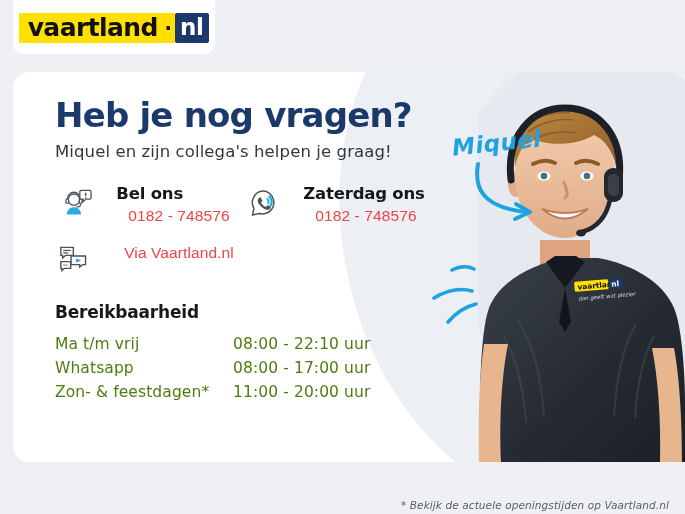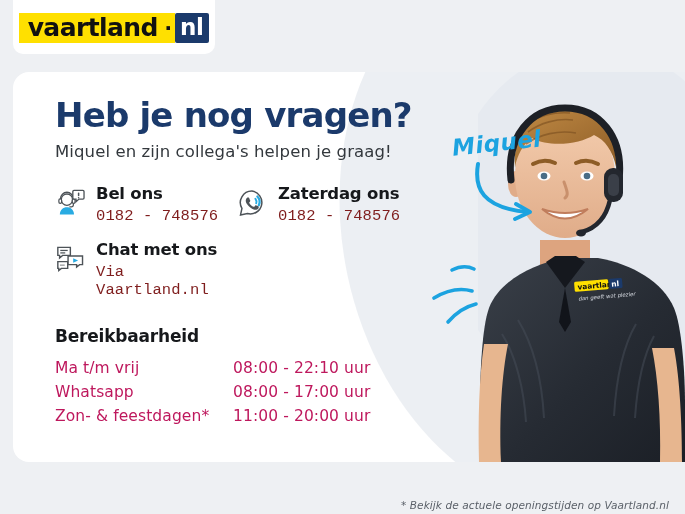--- a/index.html
+++ b/index.html
@@ -120,55 +120,56 @@
 
   
   #contact-grid {
     margin-top: 24px;
     display: grid;
     grid-template-columns: 182px 200px;
     row-gap: 16px;
     column-gap: 0px;
     width: 400px;
   }
-  .contact-item { display: flex; align-items: flex-start; gap: 11px; }
+  .contact-item { display: flex; align-items: flex-start; gap: 24px; justify-content: center; }
   .contact-icon { width: 30px; height: 32px; flex: 0 0 30px; margin-top: 2px; }
   .contact-text { padding-top: 0px; }
   .contact-title {
     font-family: "DejaVu Sans", sans-serif;
     font-weight: 700;
     font-size: 16.5px;
     color: #16181b;
     letter-spacing: -0.2px;
     line-height: 1.15;
   }
   .contact-sub {
     margin-top: 3px;
     font-size: 15.5px;
-    color: #7f1d1d;
-    font-family: Liberation Mono, monospace;
+    color: #ef4444;
+    font-family: Liberation Sans, sans-serif;
     letter-spacing: .1px;
+    margin-left: 12px;
   }
 
   
   #hours-title {
     margin-top: 27px;
     font-family: "DejaVu Sans", sans-serif;
     font-weight: 700;
     font-size: 17px;
     color: #16181b;
     letter-spacing: -0.2px;
   }
   #hours-table {
     margin-top: 10px;
     border-collapse: collapse;
   }
   #hours-table td {
     font-size: 15.5px;
-    color: #be185d;
+    color: #4d7c0f;
     font-family: "DejaVu Sans", sans-serif;
     padding: 3px 0;
     letter-spacing: .1px;
   }
   #hours-table td.day { width: 178px; }
 
   
   #miquel-label {
     position: absolute;
     left: 452px;
@@ -269,21 +270,20 @@
             <path d="M3.2 3.8h14.2v9.1H8.6l-3.4 2.9v-2.9H3.2z" fill="#ffffff" stroke="#4d5358" stroke-width="1.6"></path>
             <rect x="6" y="6.6" width="8.4" height="1.4" fill="#4d5358"></rect>
             <rect x="6" y="9.4" width="5.6" height="1.4" fill="#4d5358"></rect>
             <path d="M3.2 20h11.2v7.6H7.2l-2.9 2.5v-2.5H3.2z" fill="#ffffff" stroke="#4d5358" stroke-width="1.6"></path>
             <rect x="5.6" y="23.3" width="5.4" height="1.3" fill="#4d5358" opacity=".65"></rect>
             <path d="M14.8 13.6h16.4v9.8h-3.3l-3.4 2.8v-2.8H14.8z" fill="#ffffff" stroke="#4d5358" stroke-width="1.6"></path>
             <path d="M20.6 16.2l5.6 2.5-5.6 2.5z" fill="#29ABE2"></path>
           </svg>
         </span>
         <span class="contact-text">
-          <span class="contact-title">Chat met ons</span>
           <span class="contact-sub" style="display:block">Via Vaartland.nl</span>
         </span>
       </div>
     </div>
 
     <h2 id="hours-title">Bereikbaarheid</h2>
     <table id="hours-table">
       <tbody>
         <tr>
           <td class="day">Ma t/m vrij</td>

